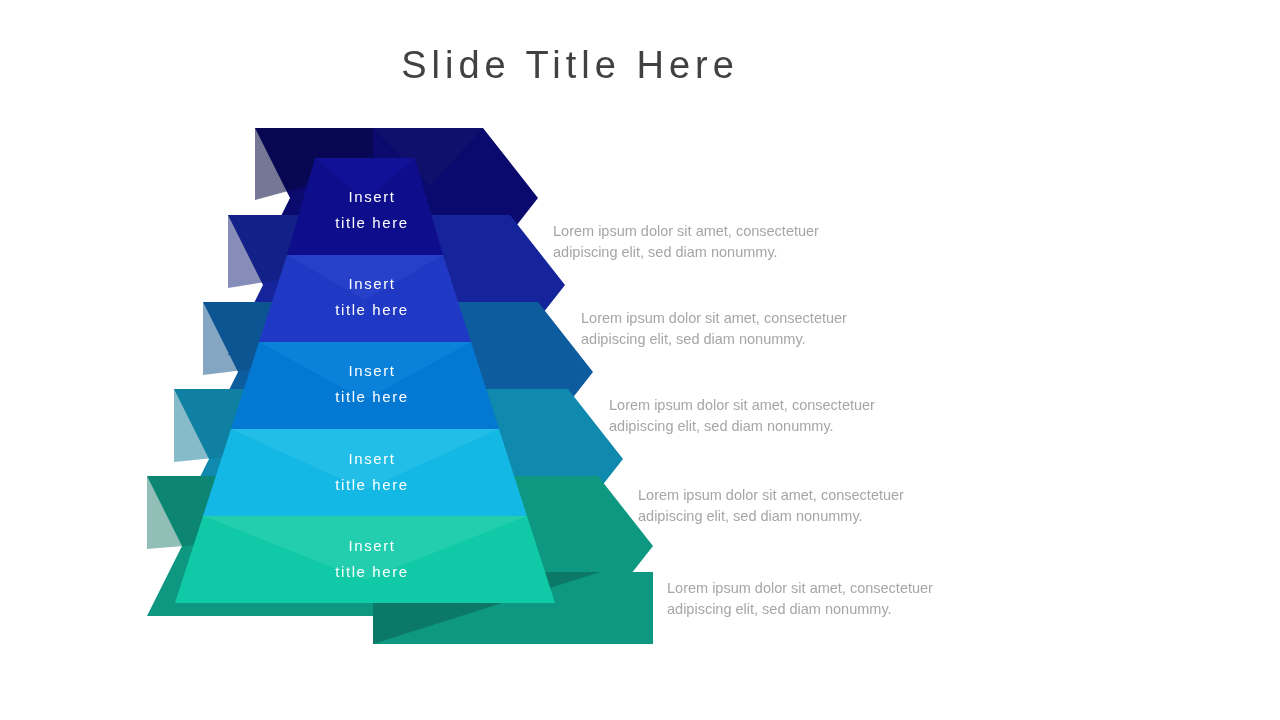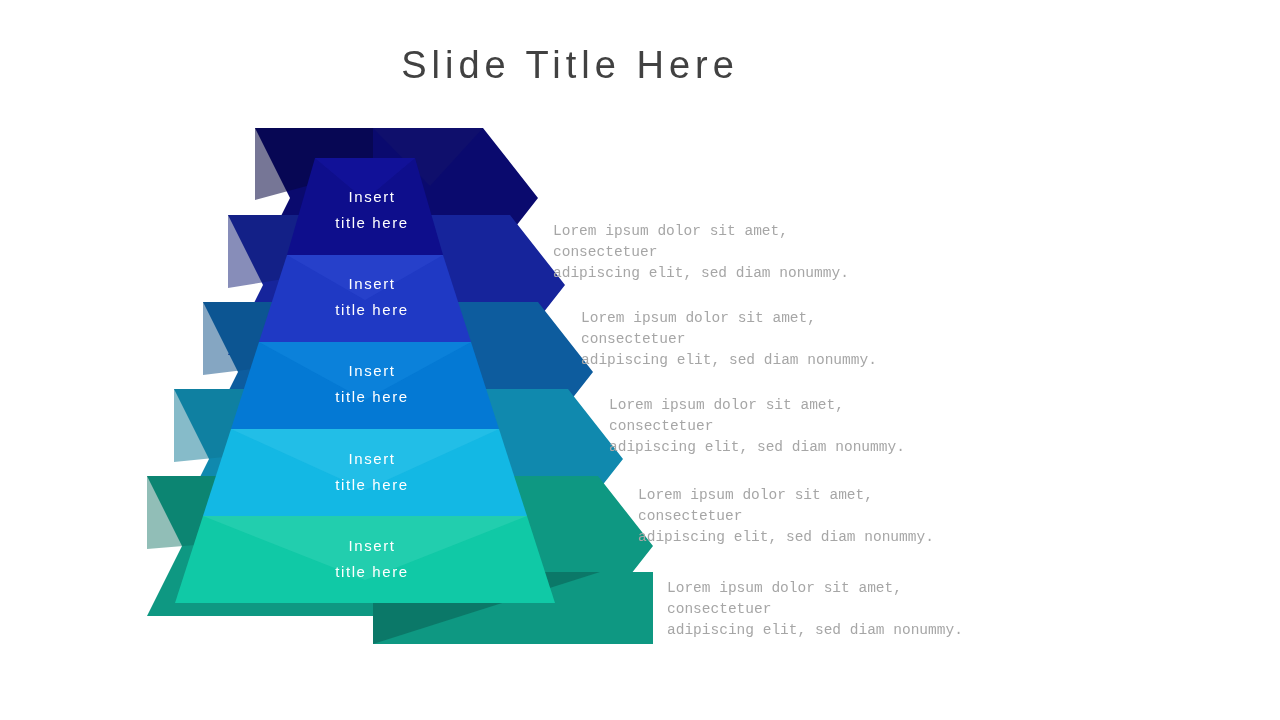--- a/index.html
+++ b/index.html
@@ -42,21 +42,21 @@
   .tier-label {
     fill: #ffffff;
     font-family: "Liberation Sans", sans-serif;
     font-size: 15px;
     letter-spacing: 1.6px;
     text-anchor: middle;
     dominant-baseline: middle;
   }
   .body-text {
     position: absolute;
-    font-family: Liberation Mono, monospace;
+    font-family: Liberation Sans, sans-serif;
     font-size: 14.5px;
     line-height: 21px;
     color: #a6a6a6;
     white-space: pre-line;
   }
 </style>
 </head>
 <body>
 
 <div class="slide">

